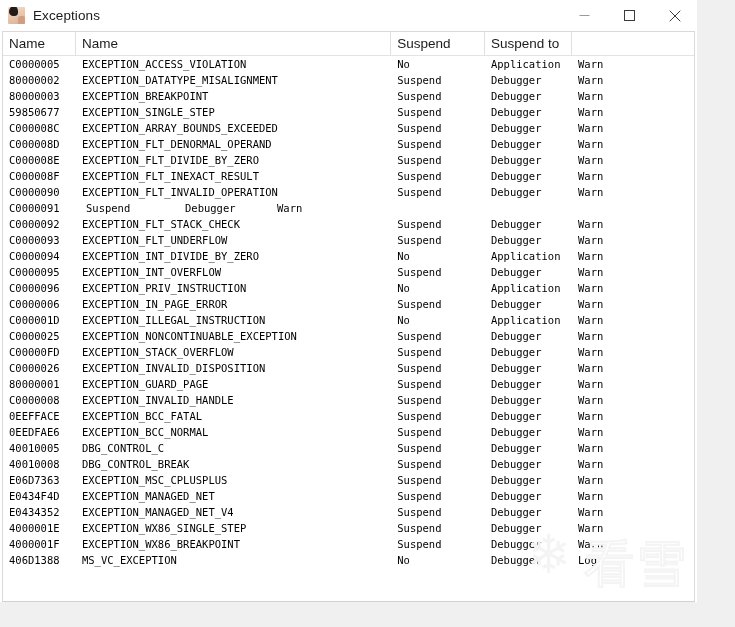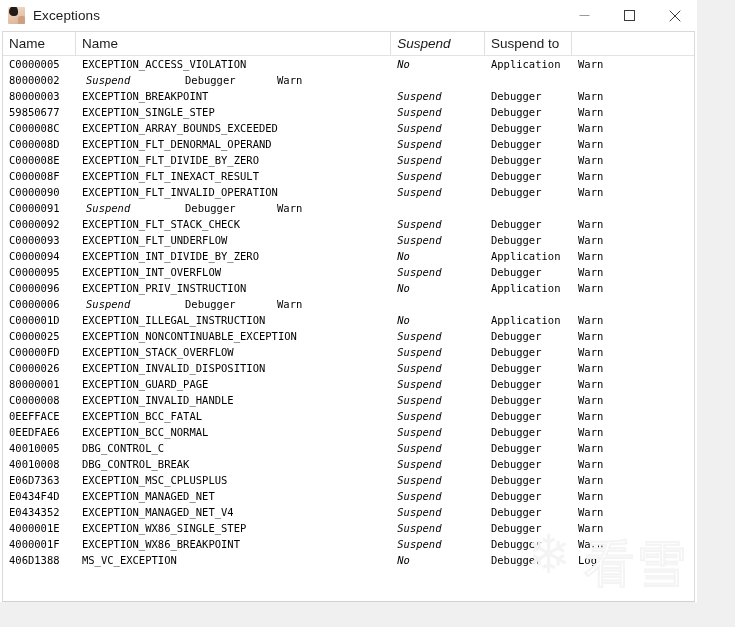--- a/index.html
+++ b/index.html
@@ -105,21 +105,21 @@
     padding-left: 6px;
     line-height: 23px;
     box-sizing: border-box;
     border-right: 1px solid #e0e0e0;
     overflow: hidden;
     white-space: nowrap;
   }
   .hcell:last-child { border-right: none; margin-top: 20px; }
   .col-code { width: 77px; }
   .col-name { width: 334px; }
-  .col-susp { width: 99px; font-style: italic; }
+  .col-susp { width: 99px; }
   .col-pass { width: 92px; }
   .col-rep  { width: 129px; }
   .rows {
     position: relative;
   }
   .row {
     height: 16px;
     display: flex;
     white-space: nowrap;
   }
@@ -208,20 +208,21 @@
     <div class="rows" id="rows-container">
         <div class="row">
           <div class="cell col-code">C0000005</div>
           <div class="cell col-name">EXCEPTION_ACCESS_VIOLATION</div>
           <div class="cell col-susp">No</div>
           <div class="cell col-pass">Application</div>
           <div class="cell col-rep">Warn</div>
         </div>
         <div class="row">
           <div class="cell col-code">80000002</div>
+          <div class="cell col-name">EXCEPTION_DATATYPE_MISALIGNMENT</div>
           <div class="cell col-susp">Suspend</div>
           <div class="cell col-pass">Debugger</div>
           <div class="cell col-rep">Warn</div>
         </div>
         <div class="row">
           <div class="cell col-code">80000003</div>
           <div class="cell col-name">EXCEPTION_BREAKPOINT</div>
           <div class="cell col-susp">Suspend</div>
           <div class="cell col-pass">Debugger</div>
           <div class="cell col-rep">Warn</div>
@@ -304,20 +305,21 @@
         </div>
         <div class="row">
           <div class="cell col-code">C0000096</div>
           <div class="cell col-name">EXCEPTION_PRIV_INSTRUCTION</div>
           <div class="cell col-susp">No</div>
           <div class="cell col-pass">Application</div>
           <div class="cell col-rep">Warn</div>
         </div>
         <div class="row">
           <div class="cell col-code">C0000006</div>
+          <div class="cell col-name">EXCEPTION_IN_PAGE_ERROR</div>
           <div class="cell col-susp">Suspend</div>
           <div class="cell col-pass">Debugger</div>
           <div class="cell col-rep">Warn</div>
         </div>
         <div class="row">
           <div class="cell col-code">C000001D</div>
           <div class="cell col-name">EXCEPTION_ILLEGAL_INSTRUCTION</div>
           <div class="cell col-susp">No</div>
           <div class="cell col-pass">Application</div>
           <div class="cell col-rep">Warn</div>

